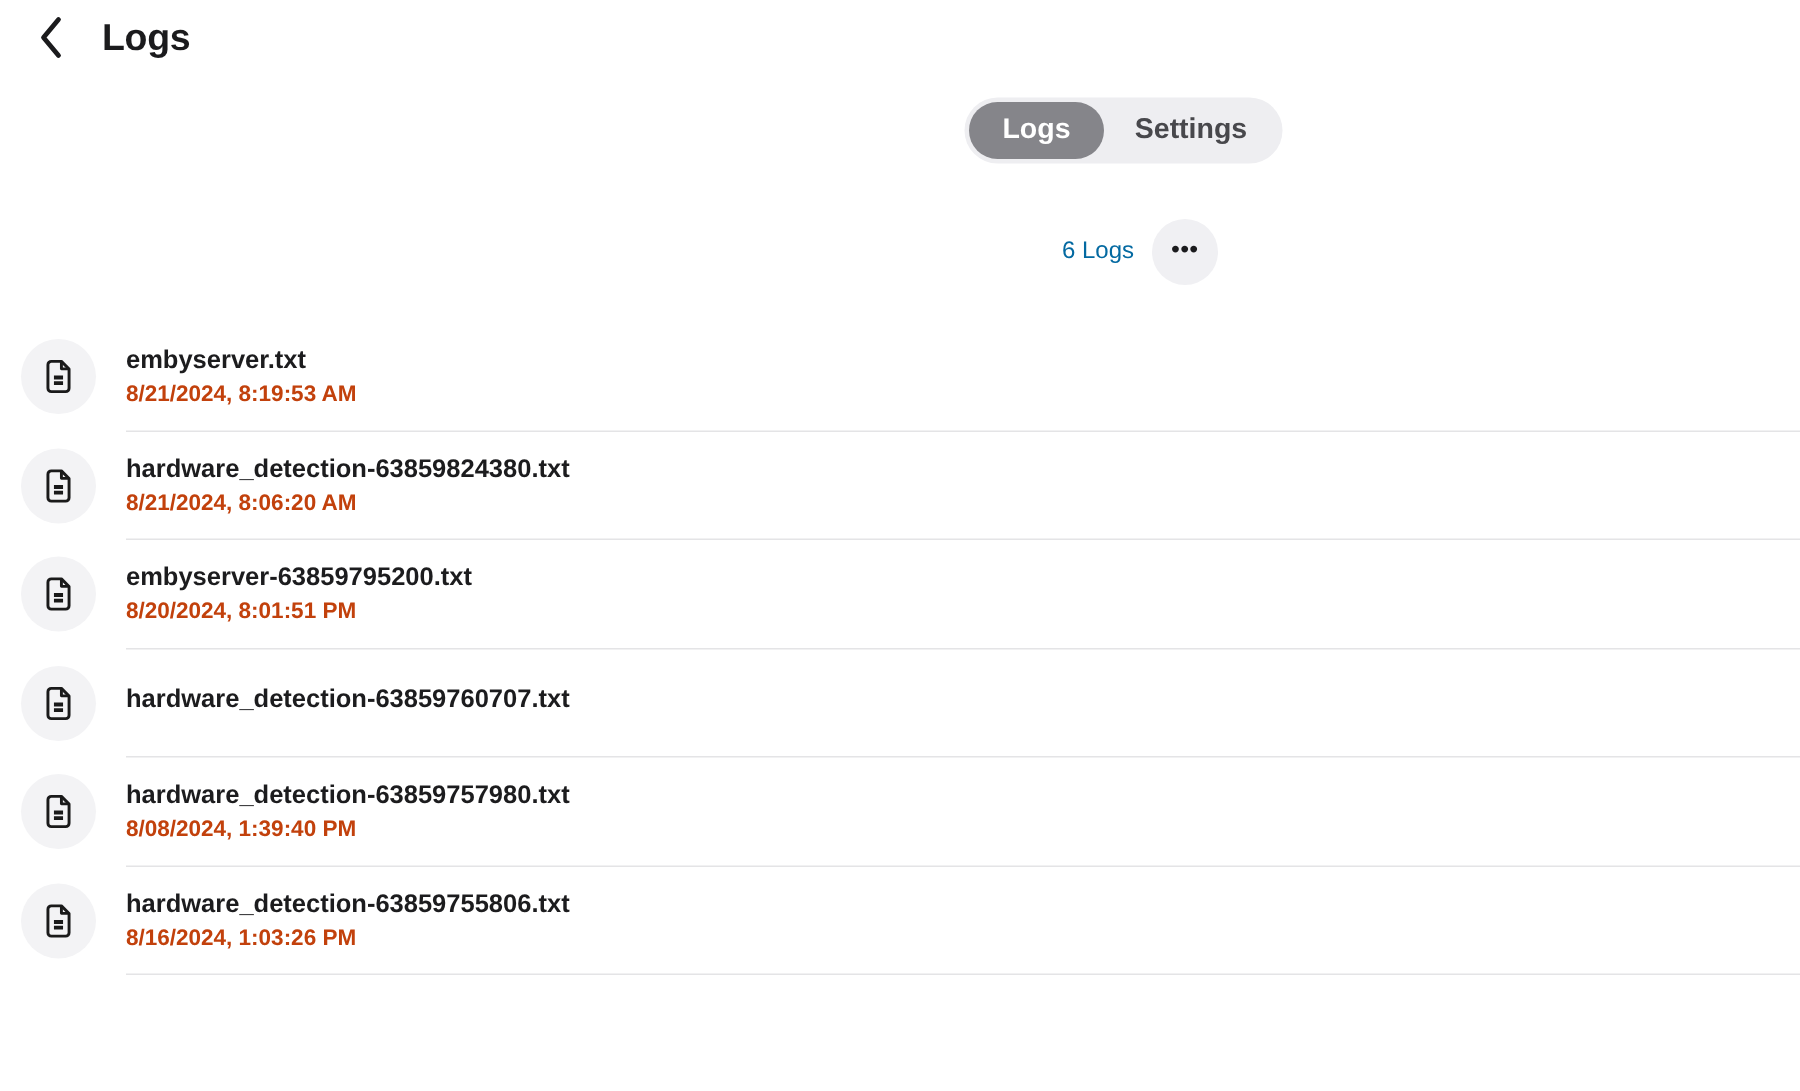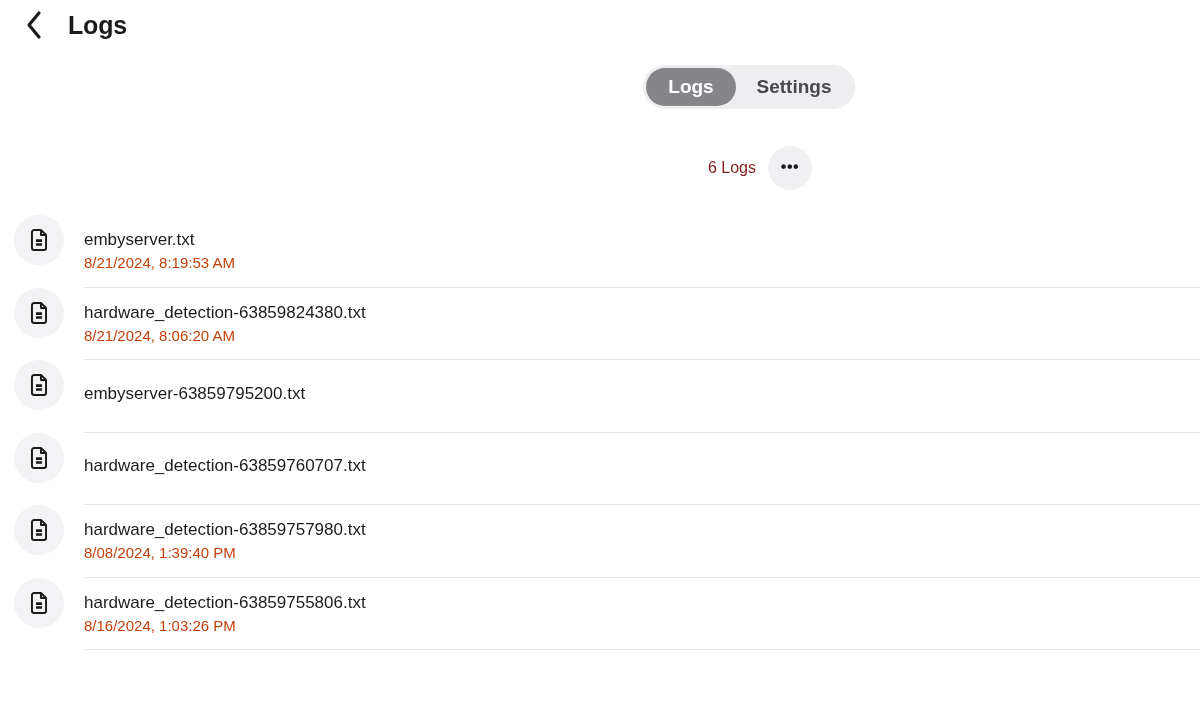--- a/index.html
+++ b/index.html
@@ -39,34 +39,34 @@
     font-family: inherit;
   }
   .segment.selected { background: #85858a; color: #ffffff; width: 90px; }
   .segment.unselected { color: #48484c; width: 116px; }
 
   
   .count-row {
     position: absolute; left: 600px; top: 146px; width: 212px; height: 44px;
     display: flex; align-items: center; justify-content: flex-end; gap: 12px;
   }
-  .count-label { font-size: 16px; color: #7f1d1d; }
+  .count-label { font-size: 16px; color: #0369a1; }
   .more-btn {
     width: 44px; height: 44px; border-radius: 50%;
     background: #f0f0f3; border: none; cursor: pointer;
     display: flex; align-items: center; justify-content: center;
     color: #1b1b1d; font-size: 16px; font-weight: 700; letter-spacing: 0.5px;
     padding-bottom: 2px;
   }
 
   
   .log-list { position: absolute; top: 215px; left: 0; right: 0; }
   .log-row {
-    display: flex; align-items: flex-start; height: 72.5px;
-    padding-left: 14px; cursor: pointer;
+    display: flex; align-items: center; height: 72.5px;
+    padding-left: 14px; cursor: pointer; font-weight: bold;
   }
   .doc-circle {
     width: 50px; height: 50px; border-radius: 50%;
     background: #f3f3f5; flex: 0 0 auto;
     display: flex; align-items: center; justify-content: center;
   }
   .row-content {
     flex: 1; height: 100%; margin-left: 20px;
     display: flex; flex-direction: column; justify-content: center;
     border-bottom: 1px solid #e4e4e6;
@@ -131,20 +131,21 @@
   <div class="log-row">
     <div class="doc-circle">
       <svg width="26" height="26" viewBox="0 0 24 24">
         <path d="M13.8 2.7 H7.6 C6.4 2.7 5.5 3.6 5.5 4.8 V19.2 C5.5 20.4 6.4 21.3 7.6 21.3 H16.4 C17.6 21.3 18.5 20.4 18.5 19.2 V7.4 L13.8 2.7 Z" fill="none" stroke="#1a1a1a" stroke-width="1.8" stroke-linejoin="round"></path>
         <path d="M13.8 2.9 V7.3 H18.3" fill="none" stroke="#1a1a1a" stroke-width="1.8" stroke-linejoin="round"></path>
         <path d="M9.2 12.6 H14.8 M9.2 16.1 H14.8" fill="none" stroke="#1a1a1a" stroke-width="2.4" stroke-linecap="butt"></path>
       </svg>
     </div>
     <div class="row-content">
       <div class="log-filename">embyserver-63859795200.txt</div>
+      <div class="log-timestamp">8/20/2024, 8:01:51 PM</div>
     </div>
   </div>
 
   <div class="log-row">
     <div class="doc-circle">
       <svg width="26" height="26" viewBox="0 0 24 24">
         <path d="M13.8 2.7 H7.6 C6.4 2.7 5.5 3.6 5.5 4.8 V19.2 C5.5 20.4 6.4 21.3 7.6 21.3 H16.4 C17.6 21.3 18.5 20.4 18.5 19.2 V7.4 L13.8 2.7 Z" fill="none" stroke="#1a1a1a" stroke-width="1.8" stroke-linejoin="round"></path>
         <path d="M13.8 2.9 V7.3 H18.3" fill="none" stroke="#1a1a1a" stroke-width="1.8" stroke-linejoin="round"></path>
         <path d="M9.2 12.6 H14.8 M9.2 16.1 H14.8" fill="none" stroke="#1a1a1a" stroke-width="2.4" stroke-linecap="butt"></path>
       </svg>

